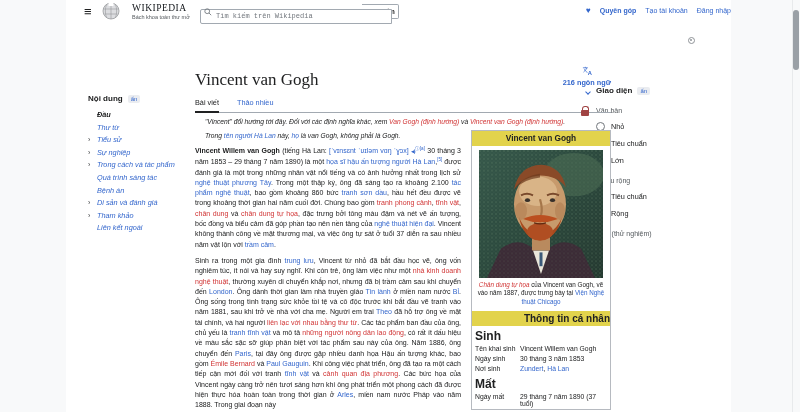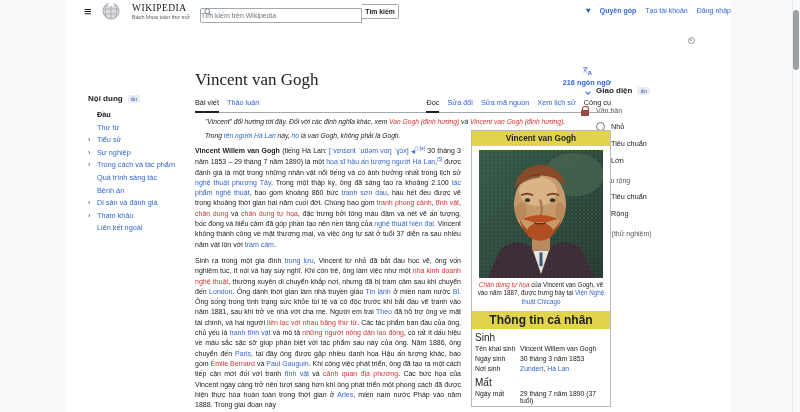--- a/index.html
+++ b/index.html
@@ -9,40 +9,40 @@
   #sheet { position:absolute; left:66px; top:0; width:665px; height:412px; background:#fff; }
 
   
   .hamburger { position:absolute; left:18px; top:4px; font-size:13px; color:#202122; cursor:pointer; }
   .logo { position:absolute; left:36px; top:2px; display:flex; gap:12px; align-items:center; cursor:pointer; }
   .logo-text .wordmark { font-family:"Liberation Serif",serif; font-size:9.5px; letter-spacing:.5px; color:#101418; }
   .logo-text .tagline { font-size:5.5px; color:#54595d; margin-top:1px; }
   .searchbar { position:absolute; left:134px; top:4px; display:flex; height:15px; }
   .search-input-wrap { position:relative; width:162px; height:15px; }
   .search-input-wrap svg { position:absolute; left:4px; top:3.5px; }
-  .searchbar input { width:162px; height:15px; border:1px solid #a2a9b1; border-radius:2px 0 0 2px; font-size:7px; color:#202122; font-family:Liberation Sans, sans-serif; outline:none; }
+  .searchbar input { width:192px; height:15px; border:1px solid #a2a9b1; border-radius:2px 0 0 2px; font-size:7px; padding-left:15px; color:#202122; font-family:Liberation Mono, monospace; outline:none; }
   .searchbar input::placeholder { color:#72777d; }
   .search-btn { width:37px; height:15px; border:1px solid #a2a9b1; border-left:none; border-radius:0 2px 2px 0; background:#fff; font-size:6.8px; font-weight:bold; color:#202122; font-family:"Liberation Sans",sans-serif; cursor:pointer; }
   .header-links { position:absolute; left:520px; top:6px; display:flex; gap:9px; align-items:center; white-space:nowrap; }
   .header-links .heart { color:#36c; font-size:8px; }
   .hl { font-size:7px; color:#36c; cursor:pointer; text-decoration:none; }
   .hl.bold { font-weight:bold; }
   .gear-icon { position:absolute; left:622px; top:37px; width:7px; height:7px; border:1.4px solid #8f9398; border-radius:50%; cursor:pointer; }
   .gear-icon::after { content:""; position:absolute; left:1px; top:1px; width:2px; height:2px; background:#8f9398; border-radius:50%; }
 
   
   .toc { position:absolute; left:22px; top:94px; width:106px; }
   .panel-head { display:flex; align-items:center; gap:5px; }
   .panel-title { font-size:8px; font-weight:bold; color:#202122; }
   .hide-badge { font-size:6px; color:#36c; background:#eaecf0; border-radius:2px; padding:1px 3px; cursor:pointer; }
   .toc-list { margin-top:8px; }
   .toc-item { display:flex; gap:3px; line-height:8px; margin-bottom:4.6px; cursor:pointer; }
   .toc-item .chev { width:6px; font-size:7px; color:#404244; visibility:hidden; }
   .toc-item.chevron .chev { visibility:visible; }
-  .toc-item .toc-label { font-size:7.3px; color:#36c; }
+  .toc-item .toc-label { font-size:7.3px; color:#36c;font-style:italic; }
   .toc-item.active .toc-label { color:#202122; font-weight:bold; }
 
   
   .appearance { position:absolute; left:530px; top:86px; width:104px; }
   .app-section-label { font-size:7px; color:#54595d; margin-top:12px; }
   .opts { margin-top:2px; }
   .opt { display:flex; align-items:center; gap:6px; margin:8px 0; cursor:pointer; }
   .radio { width:9px; height:9px; border:1px solid #72777d; border-radius:50%; background:#fff; flex:0 0 auto; }
   .opt.selected .radio { border:3px solid #36c; }
   .opt-label { font-size:7.3px; color:#202122; }
@@ -51,43 +51,43 @@
   .scrollbar { position:absolute; right:0; top:0; width:8px; height:412px; background:#f8f9fa; border-left:1px solid #e8eaec; }
   .scroll-thumb { position:absolute; right:1px; top:10px; width:6px; height:60px; background:#9aa0a6; border-radius:3px; }
 
   
   .main { position:absolute; left:129px; top:66px; width:416px; }
   .title-row { display:flex; justify-content:space-between; align-items:center; }
   .page-title { font-family:"Liberation Serif",serif; font-size:17px; font-weight:normal; color:#202122; }
   .lang-btn { display:flex; align-items:center; gap:3px; color:#36c; font-size:7.3px; font-weight:bold; cursor:pointer;flex-direction:column; }
   .caret { width:4px; height:4px; border-right:1px solid currentColor; border-bottom:1px solid currentColor; transform:rotate(45deg); display:inline-block; margin-left:2px; vertical-align:1px; }
   .tabs-row { display:flex; justify-content:space-between; border-bottom:1px solid #a2a9b1; margin-top:4px; }
-  .tabs { display:flex; gap:8px; }
+  .tabs { display:flex; gap:18px; }
   .tab { font-size:7.3px; padding-bottom:4px; color:#202122; cursor:pointer; white-space:nowrap; }
   .tab.link { color:#36c; }
   .tab.active { border-bottom:2px solid #202122; margin-bottom:-1px; color:#202122; }
   .protection-lock { position:absolute; right:22px; top:44px; width:8px; height:6px; background:#a04343; border-radius:1px; }
   .protection-lock::before { content:""; position:absolute; left:1.2px; top:-4px; width:5px; height:5px; border:1.4px solid #a04343; border-bottom:none; border-radius:3px 3px 0 0; }
 
   .hatnote { font-size:6.7px; font-style:italic; line-height:9.5px; margin:4px 0 0 10px; color:#202122; }
   .body-text { font-size:7px; line-height:10.3px; text-align:justify; margin-top:6px; }
   .lk { color:#36c; cursor:pointer; }
   .rd { color:#d03333; cursor:pointer; }
   .b { font-weight:bold; }
   .it { font-style:italic; }
   .spk { font-size:4.8px; letter-spacing:-1px; }
   sup { font-size:4.6px; line-height:0; color:#36c; cursor:pointer; }
 
   
   .infobox { float:right; width:140px; margin:3px 0 6px 10px; border:1px solid #b6bac0; background:#fff; font-size:6.8px; }
   .ib-title { background:#e2d34c; font-weight:bold; font-size:8.3px; text-align:center; padding:2.5px 0; }
   .ib-img { display:block; margin:4px auto 0; width:124px; height:128px; cursor:pointer; }
   .ib-caption { text-align:center; font-size:6.3px; line-height:8.8px; padding:3px 5px 4px; }
-  .ib-section { background:#e2d34c; font-weight:bold; font-size:12px; text-align:center; padding:2px 0; }
-  .ib-group { font-weight:normal; font-size:10px; padding:3px 0 1px 3px; }
+  .ib-section { background:#e2d34c; font-weight:bold; font-size:10px; text-align:right; padding:2px 0; }
+  .ib-group { font-weight:bold; font-size:12px; padding:3px 0 1px 3px; }
   .ib-row { display:flex; padding:1.5px 0; }
   .ib-label { width:48px; padding-left:3px; flex:0 0 auto; }
   .ib-val { flex:1; padding-right:2px; }
 </style>
 </head>
 <body>
 
 <div id="sheet">
 
   <div class="hamburger">≡</div>
@@ -223,29 +223,21 @@
         </svg>
         <span>216 ngôn ngữ</span>
         <span class="caret"></span>
       </span>
     </div>
 
     <div class="tabs-row">
       <div class="tabs">
 
       <span class="tab active"><span>Bài viết</span></span>
-          <span class="tab link"><span>Thảo luận</span></span>
-        </div>
-      <div class="tabs">
-
-      <span class="tab active"><span>Đọc</span><span class="dd-caret"></span></span>
-          <span class="tab link"><span>Sửa đổi</span><span class="dd-caret"></span></span>
-          <span class="tab link"><span>Sửa mã nguồn</span><span class="dd-caret"></span></span>
-          <span class="tab link"><span>Xem lịch sử</span><span class="dd-caret"></span></span>
-          <span class="tab dropdown"><span>Công cụ</span><span class="dd-caret"></span></span>
+          <span class="tab link"><span>Thảo nhiều</span></span>
         </div>
     </div>
 
     <div class="protection-lock"></div>
 
     <div class="hatnote"><span>"Vincent" đổi hướng tới đây. Đối với các định nghĩa khác, xem </span><span class="rd">Van Gogh (định hướng)</span><span> và </span><span class="rd">Vincent van Gogh (định hướng)</span><span>.</span></div>
 
     <div class="infobox">
       <div class="ib-title">Vincent van Gogh</div>
       <svg class="ib-img" viewBox="0 0 124 130" preserveAspectRatio="none">

